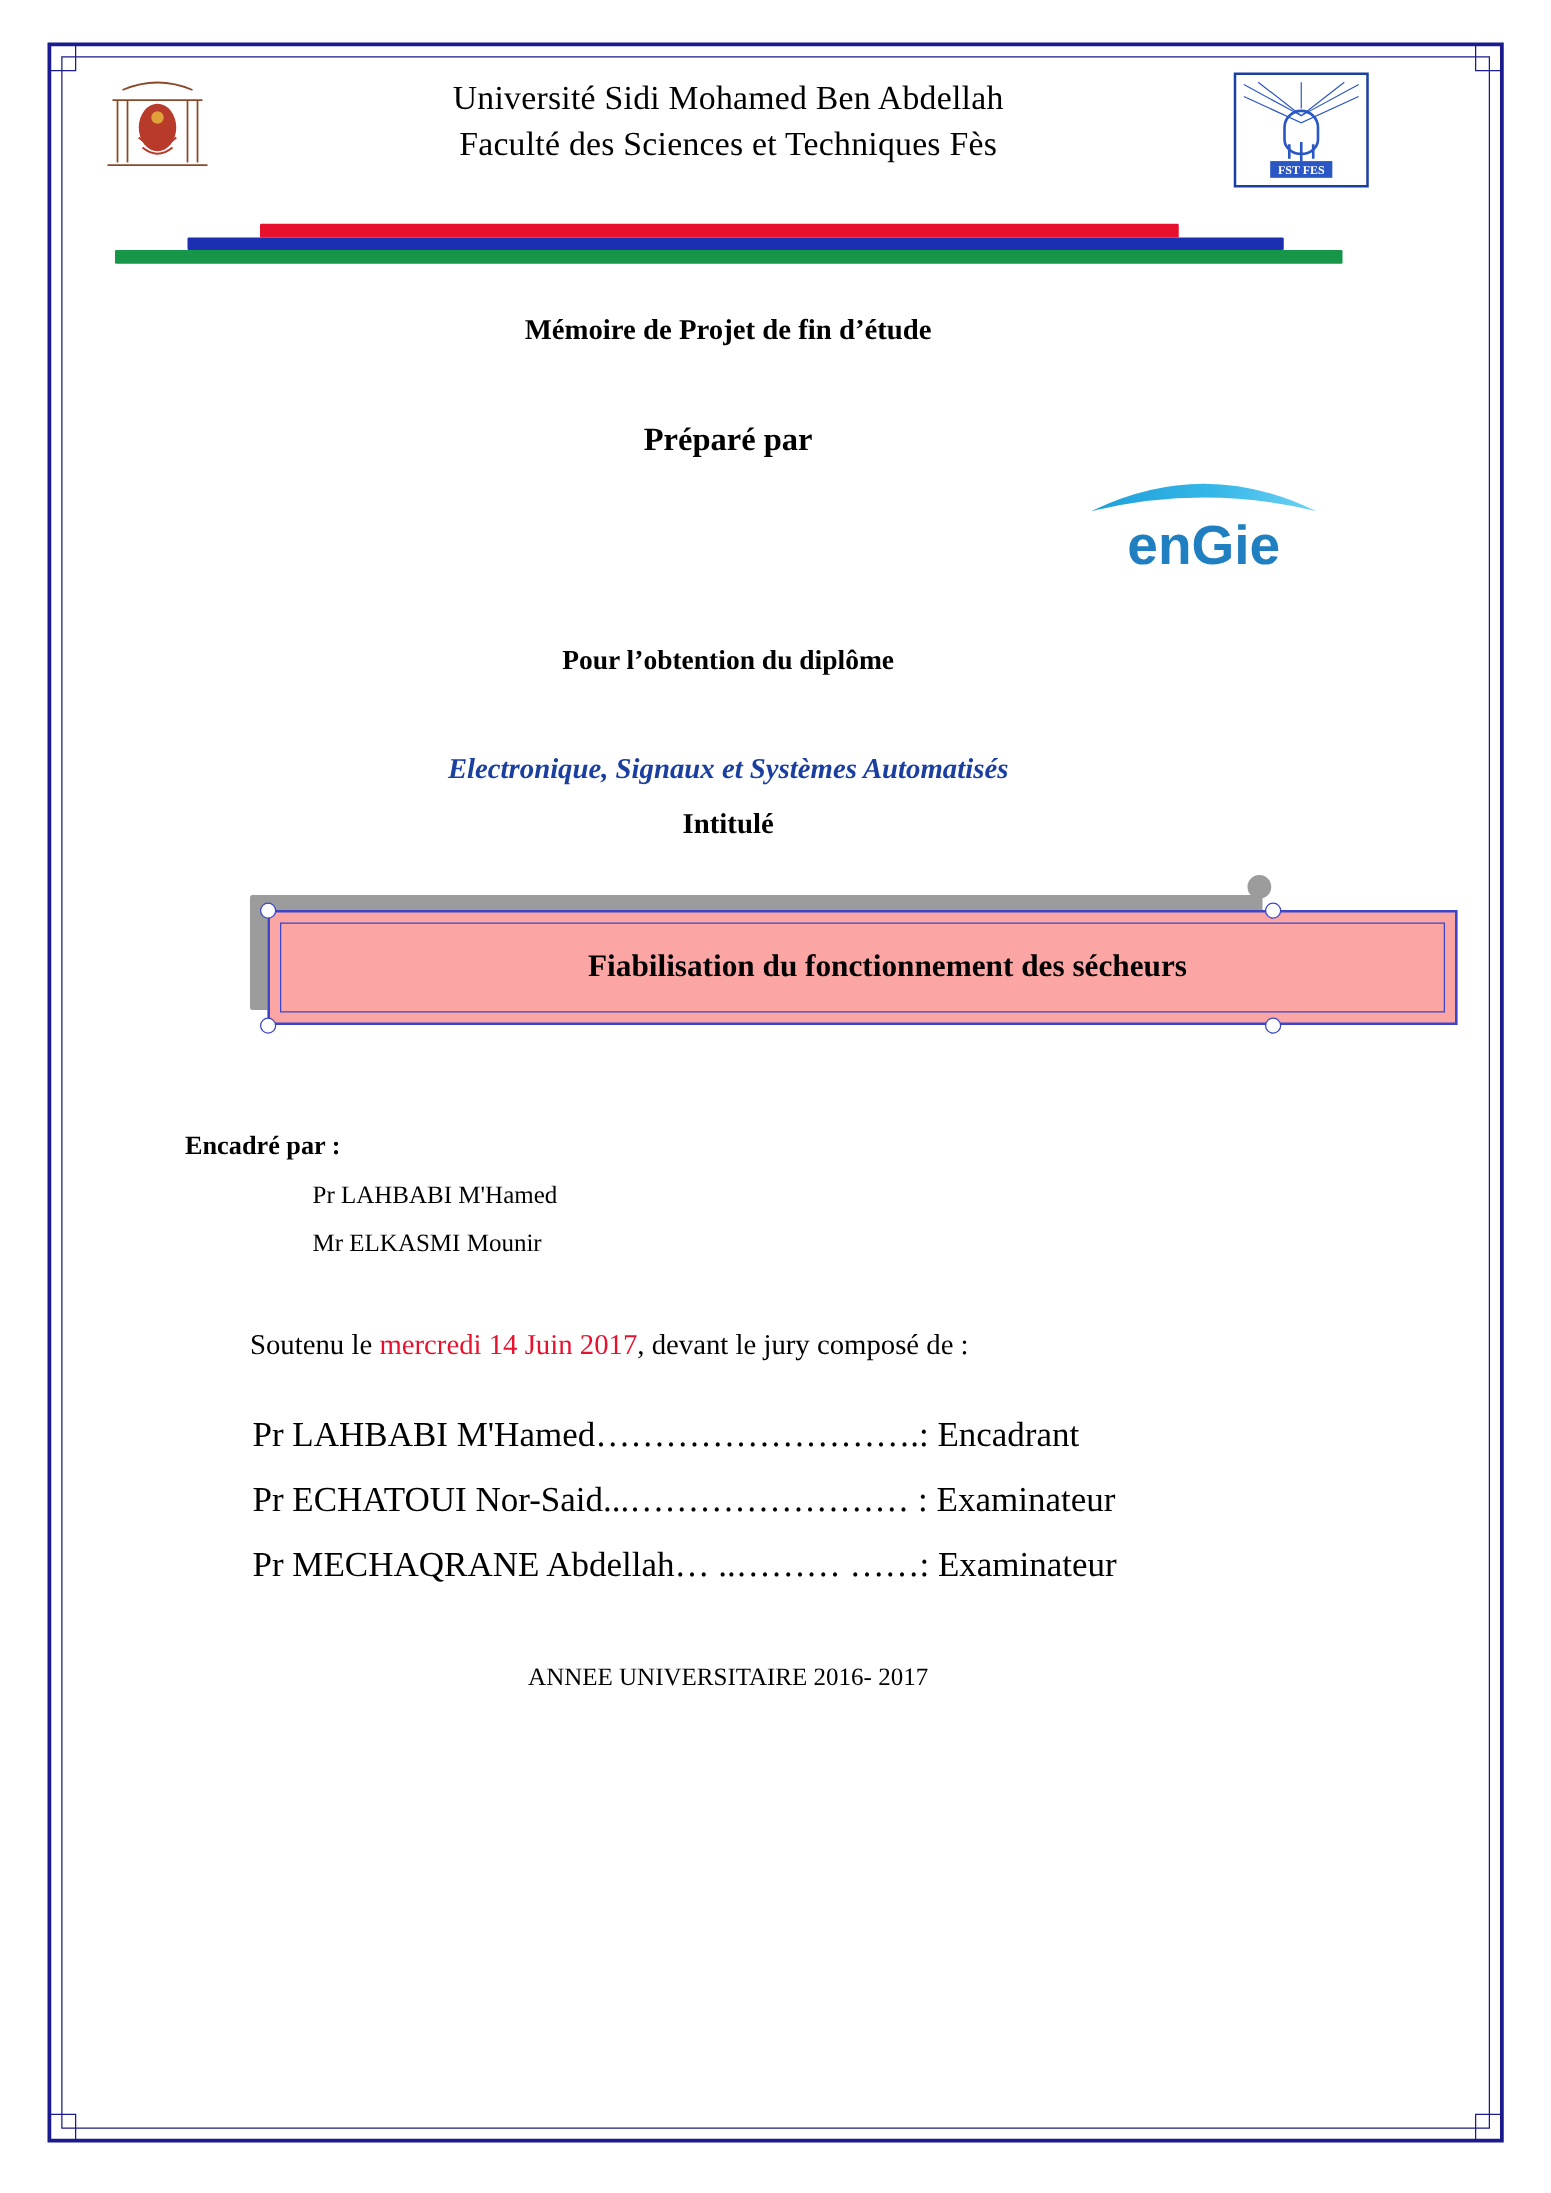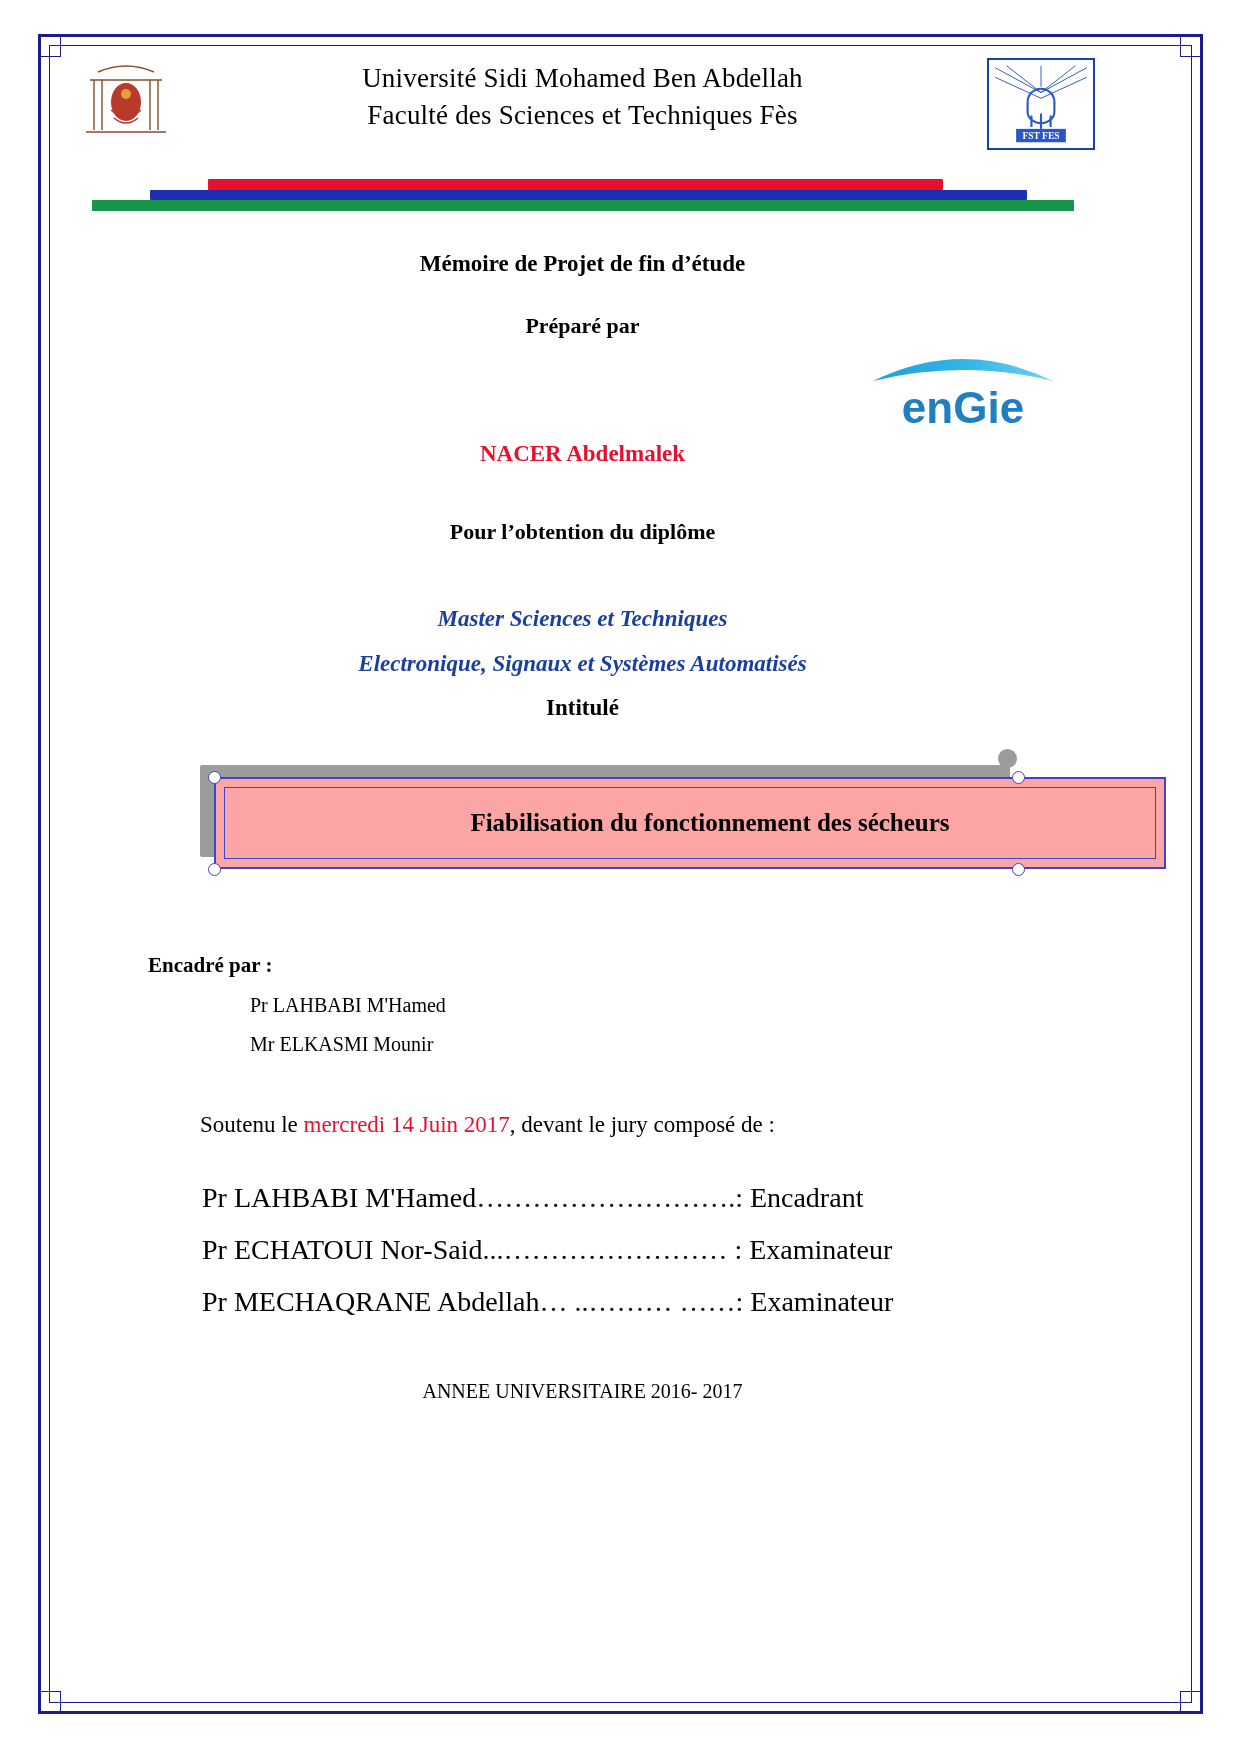--- a/index.html
+++ b/index.html
@@ -128,23 +128,23 @@
 
   
   .center { text-align: center; }
 
   .memoire {
     font-size: 23px;
     font-weight: bold;
     margin-top: 36px;
   }
   .prepare {
-    font-size: 22px;
-    font-weight: bold;
-    margin-top: 36px;
+    font-size: 26px;
+    font-weight: bold;
+    margin-top: 60px;
   }
 
   .engie-wrap {
     position: relative;
     height: 96px;
   }
   .engie-logo {
     position: absolute;
     right: 42px;
     top: 12px;
@@ -367,25 +367,23 @@
             <stop offset="55%" stop-color="#35b7e8"></stop>
             <stop offset="100%" stop-color="#6fd2f2"></stop>
           </linearGradient>
         </defs>
         <path d="M10 30 Q100 -14 190 30 Q100 8 10 30 Z" fill="url(#engieArc)"></path>
         <text x="100" y="72" font-family="Liberation Sans, sans-serif" font-size="44" font-weight="bold" fill="#1f7fc0" text-anchor="middle">enGie</text>
       </svg>
     </div>
   </div>
 
-  <div class="center student-name">NACER Abdelmalek</div>
   <div class="center obtention">Pour l’obtention du diplôme</div>
 
   <div class="center diplome">
-    <div>Master Sciences et Techniques</div>
     <div>Electronique, Signaux et Systèmes Automatisés</div>
   </div>
 
   <div class="center intitule">Intitulé</div>
 
   <div class="titlebox-wrap">
     <div class="titlebox-shadow"></div>
     <div class="handle-top-dot"></div>
     <div class="titlebox">
       <div class="titlebox-inner-line"></div>

